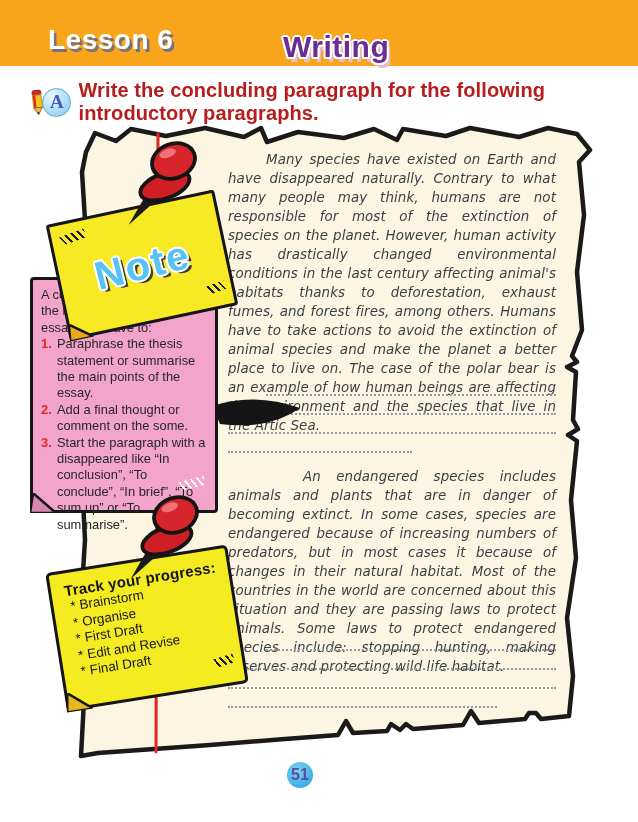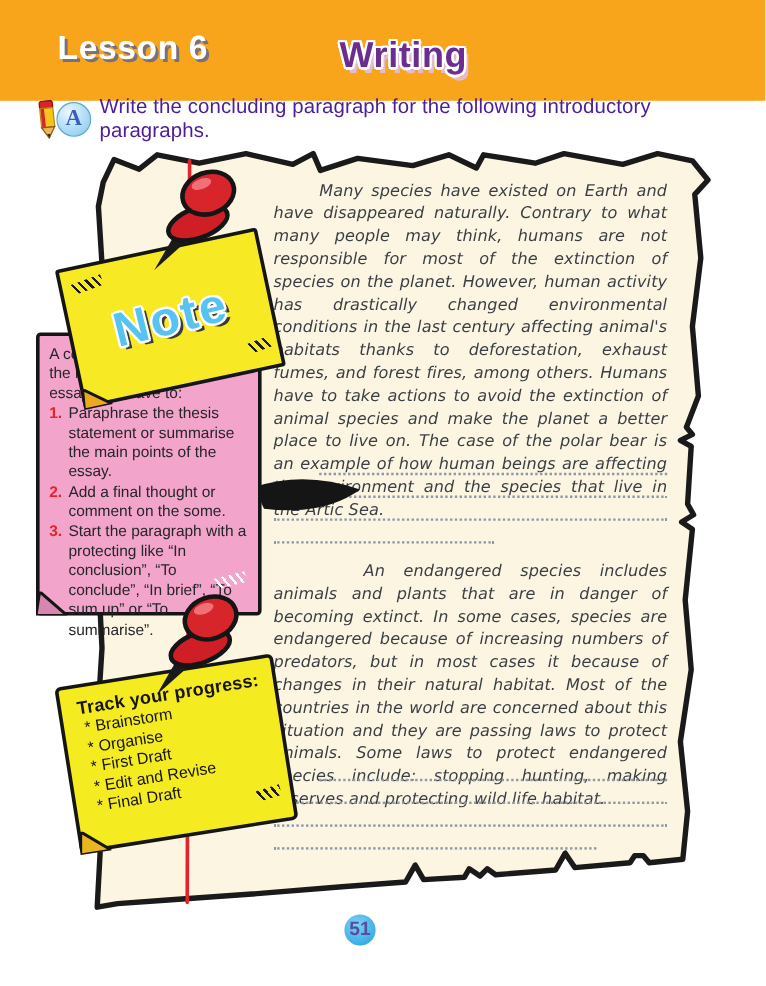--- a/index.html
+++ b/index.html
@@ -2,21 +2,21 @@
 <html><head>
 <meta charset="utf-8">
 <style>
   * { margin:0; padding:0; box-sizing:border-box; }
   html,body { width:638px; height:822px; }
   body {
     position:relative; background:#ffffff; overflow:hidden;
     font-family:"Liberation Sans", sans-serif;
   }
   
-  .header { position:absolute; left:0; top:0; width:638px; height:84px; background:#F9A51B; z-index:1; }
+  .header { position:absolute; left:0; top:0; width:638px; height:66px; background:#F9A51B; z-index:1; }
   .lesson-label {
     position:absolute; left:48px; top:24px; font-size:28px; font-weight:bold; color:#ffffff;
     letter-spacing:.5px; text-shadow:2.5px 2.5px 0 #77717e;
   }
   .section-title {
     position:absolute; left:283px; top:30px; font-size:30px; font-weight:bold; color:#6B2D90;
     letter-spacing:.5px;
     text-shadow:
       -2px 0 0 #fff, 2px 0 0 #fff, 0 -2px 0 #fff, 0 2px 0 #fff,
       -1.5px -1.5px 0 #fff, 1.5px -1.5px 0 #fff, -1.5px 1.5px 0 #fff, 1.5px 1.5px 0 #fff,
@@ -25,21 +25,21 @@
   
   .instruction { position:absolute; left:30px; top:79px; display:flex; align-items:center; z-index:2; }
   .pencil-ico { width:21px; height:33px; transform:rotate(-6deg); margin-right:-4px; }
   .a-badge {
     width:29px; height:29px; border-radius:50%;
     background:radial-gradient(circle at 35% 28%, #eef8fe 0%, #b8e2f7 45%, #83c8ec 100%);
     border:1.5px solid #5ea8d6; display:flex; align-items:center; justify-content:center;
     font-family:"Liberation Serif", serif; font-weight:bold; font-size:19px; color:#3a5fc0;
     flex:none; margin-right:7px;
   }
-  .instruction-text { color:#4c1d95; font-weight:normal; font-size:17px; letter-spacing:.1px; }
+  .instruction-text { color:#b91c1c; font-weight:bold; font-size:20px; letter-spacing:.1px; }
   
   .scene { position:absolute; inset:0; }
   .parchment-svg { position:absolute; left:0; top:0; z-index:1; }
   
   .passage-col-item {
     position:absolute; left:228px; width:328px; z-index:2;
     font-family:"DejaVu Sans", sans-serif; font-style:italic;
     font-size:13.4px; line-height:19px; color:#3a3f45; text-align:justify;
     letter-spacing:.1px;
   }
@@ -159,21 +159,21 @@
     <div class="pn-item">
       <span class="pn-num">1.</span>
       <span>Paraphrase the thesis statement or summarise the main points of the essay.</span>
     </div>
     <div class="pn-item">
       <span class="pn-num">2.</span>
       <span>Add a final thought or comment on the some.</span>
     </div>
     <div class="pn-item">
       <span class="pn-num">3.</span>
-      <span>Start the paragraph with a protecting like “In conclusion”, “To conclude”, “In brief”, “To sum up” or “To summarise”.</span>
+      <span>Start the paragraph with a disappeared like “In conclusion”, “To conclude”, “In brief”, “To sum up” or “To summarise”.</span>
     </div>
     <div class="hashes white" style="right:10px; bottom:22px; transform:rotate(-14deg)"></div>
     <svg class="fold" style="left:-3px; bottom:-3px" width="26" height="20" viewBox="0 0 26 20">
       <polygon points="0,20 26,20 3,0" fill="#D787AF" stroke="#151515" stroke-width="2.5"></polygon>
     </svg>
   </div>
 
   <div class="note-sticky">
     <div class="note-title">Note</div>
     <div class="hashes" style="left:8px; top:10px; transform:rotate(-8deg)"></div>

